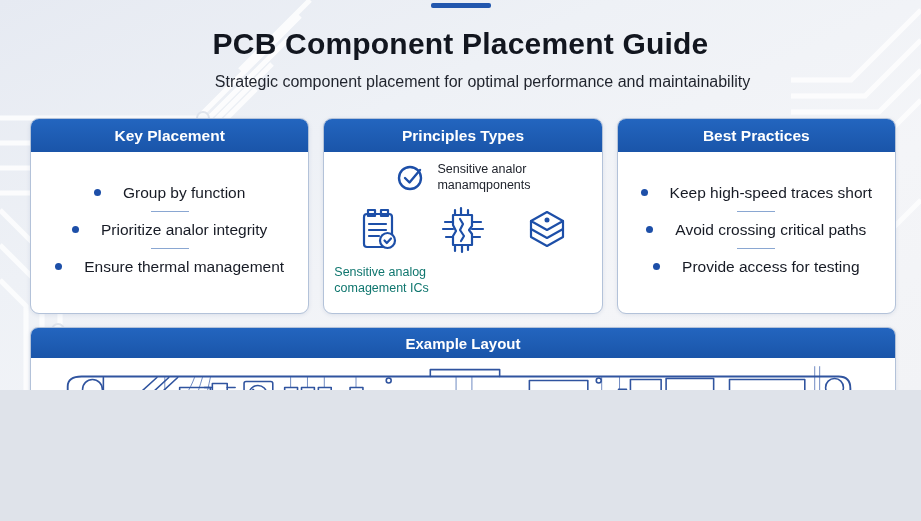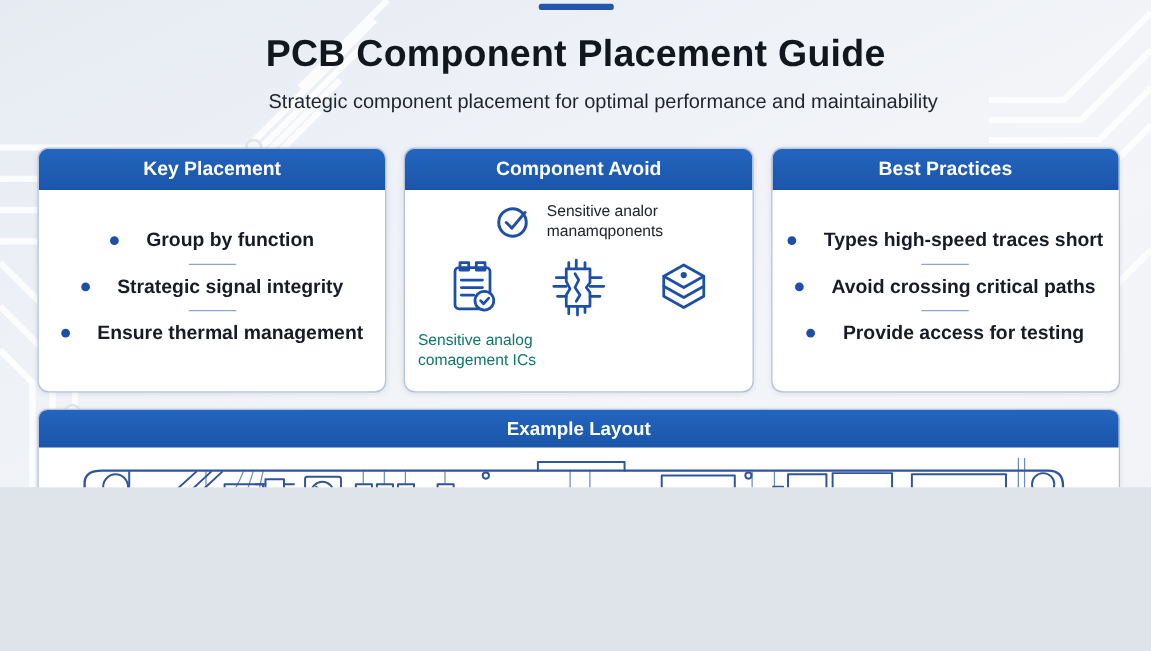--- a/index.html
+++ b/index.html
@@ -11,21 +11,21 @@
   .title{position:absolute;top:27px;left:0;right:0;text-align:center;
     font-size:30px;font-weight:800;color:#12161f;letter-spacing:.2px;z-index:2;}
   .subtitle{position:absolute;top:73px;left:0;right:0;text-align:center;
     font-size:16px;font-weight:500;color:#1f232c;z-index:2;margin-left:44px;}
   .cards{position:absolute;top:118px;left:30px;width:866px;display:flex;gap:14px;z-index:2;}
   .card{flex:1;height:194px;background:#fff;border:1.5px solid #b3c2d9;border-radius:9px;
     box-shadow:0 1px 4px rgba(25,55,115,.10);overflow:hidden;display:flex;flex-direction:column;}
   .card-header{height:33px;flex:0 0 33px;background:linear-gradient(180deg,#2365bf,#1a55a9);
     color:#fff;font-weight:700;font-size:15.5px;display:flex;align-items:center;justify-content:center;}
   .bullets{flex:1;display:flex;flex-direction:column;align-items:center;justify-content:center;padding:4px 0 10px;}
-  .bullet-row{display:flex;align-items:center;gap:22px;font-size:15.5px;color:#171b25;font-weight:700;}
+  .bullet-row{display:flex;align-items:center;gap:22px;font-size:15.5px;color:#171b25;font-weight:400;}
   .dot{width:7px;height:7px;border-radius:50%;background:#1d4fa8;flex:0 0 7px;}
   .divider{width:38px;border-top:1.5px solid #8aa7d2;margin:9px 0;}
   .ct-body{flex:1;display:flex;flex-direction:column;align-items:center;padding:6px 10px 8px;}
   .ct-featured{display:flex;align-items:center;gap:10px;margin-top:3px;}
   .pre{white-space:pre-line;}
   .ct-featured-label{font-size:12.5px;line-height:1.3;color:#20242d;}
   .ct-icons{display:flex;align-items:center;gap:36px;margin-top:12px;}
   .ct-labels{display:flex;width:100%;justify-content:space-between;margin-top:10px;padding:0 6px;}
   .ct-label{font-size:12.5px;line-height:1.28;color:#0f766e;}
   .example-card{position:absolute;top:327px;left:30px;width:864px;height:178px;background:#fff;
@@ -89,32 +89,32 @@
     <div class="card">
       <div class="card-header">Key Placement</div>
       <div class="bullets">
         <div class="bullet-row">
           <span class="dot"></span>
           <span>Group by function</span>
         </div>
         <div class="divider"></div>
         <div class="bullet-row">
           <span class="dot"></span>
-          <span>Strategic signal integrity</span>
+          <span>Prioritize analor integrity</span>
         </div>
         <div class="divider"></div>
         <div class="bullet-row">
           <span class="dot"></span>
           <span>Ensure thermal management</span>
         </div>
       </div>
     </div>
 
     <div class="card">
-      <div class="card-header">Component Avoid</div>
+      <div class="card-header">Principles Types</div>
       <div class="ct-body">
         <div class="ct-featured">
           <svg width="32" height="32" viewBox="0 0 32 32" fill="none">
             <circle cx="15" cy="17" r="11" stroke="#1d4fa8" stroke-width="2.4"></circle>
             <path d="M10 17 L14.5 21.5 L25 9" stroke="#1d4fa8" stroke-width="2.4" stroke-linecap="round" stroke-linejoin="round"></path>
           </svg>
           <div class="ct-featured-label pre">Sensitive analor
 manamqponents</div>
         </div>
         <div class="ct-icons">
@@ -146,21 +146,21 @@
 comagement ICs</div>
         </div>
       </div>
     </div>
 
     <div class="card">
       <div class="card-header">Best Practices</div>
       <div class="bullets">
         <div class="bullet-row">
           <span class="dot"></span>
-          <span>Types high-speed traces short</span>
+          <span>Keep high-speed traces short</span>
         </div>
         <div class="divider"></div>
         <div class="bullet-row">
           <span class="dot"></span>
           <span>Avoid crossing critical paths</span>
         </div>
         <div class="divider"></div>
         <div class="bullet-row">
           <span class="dot"></span>
           <span>Provide access for testing</span>

